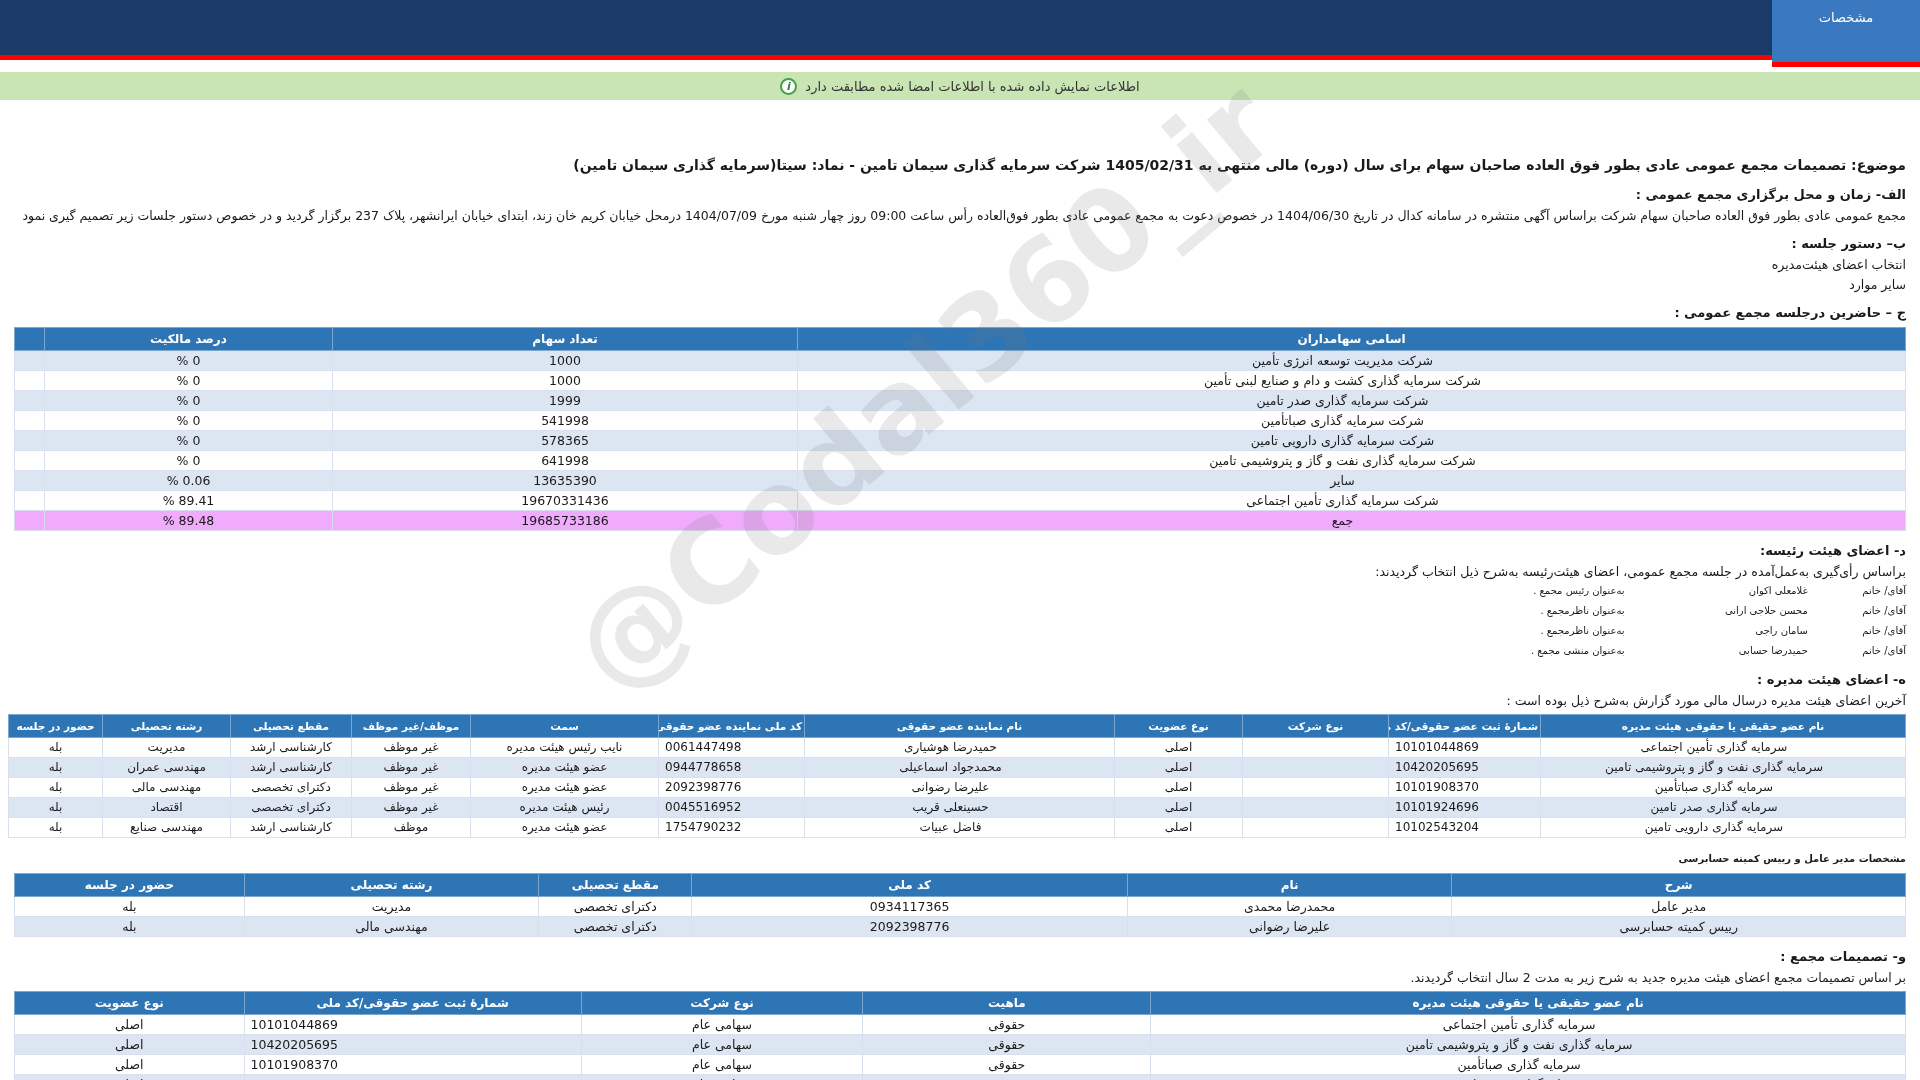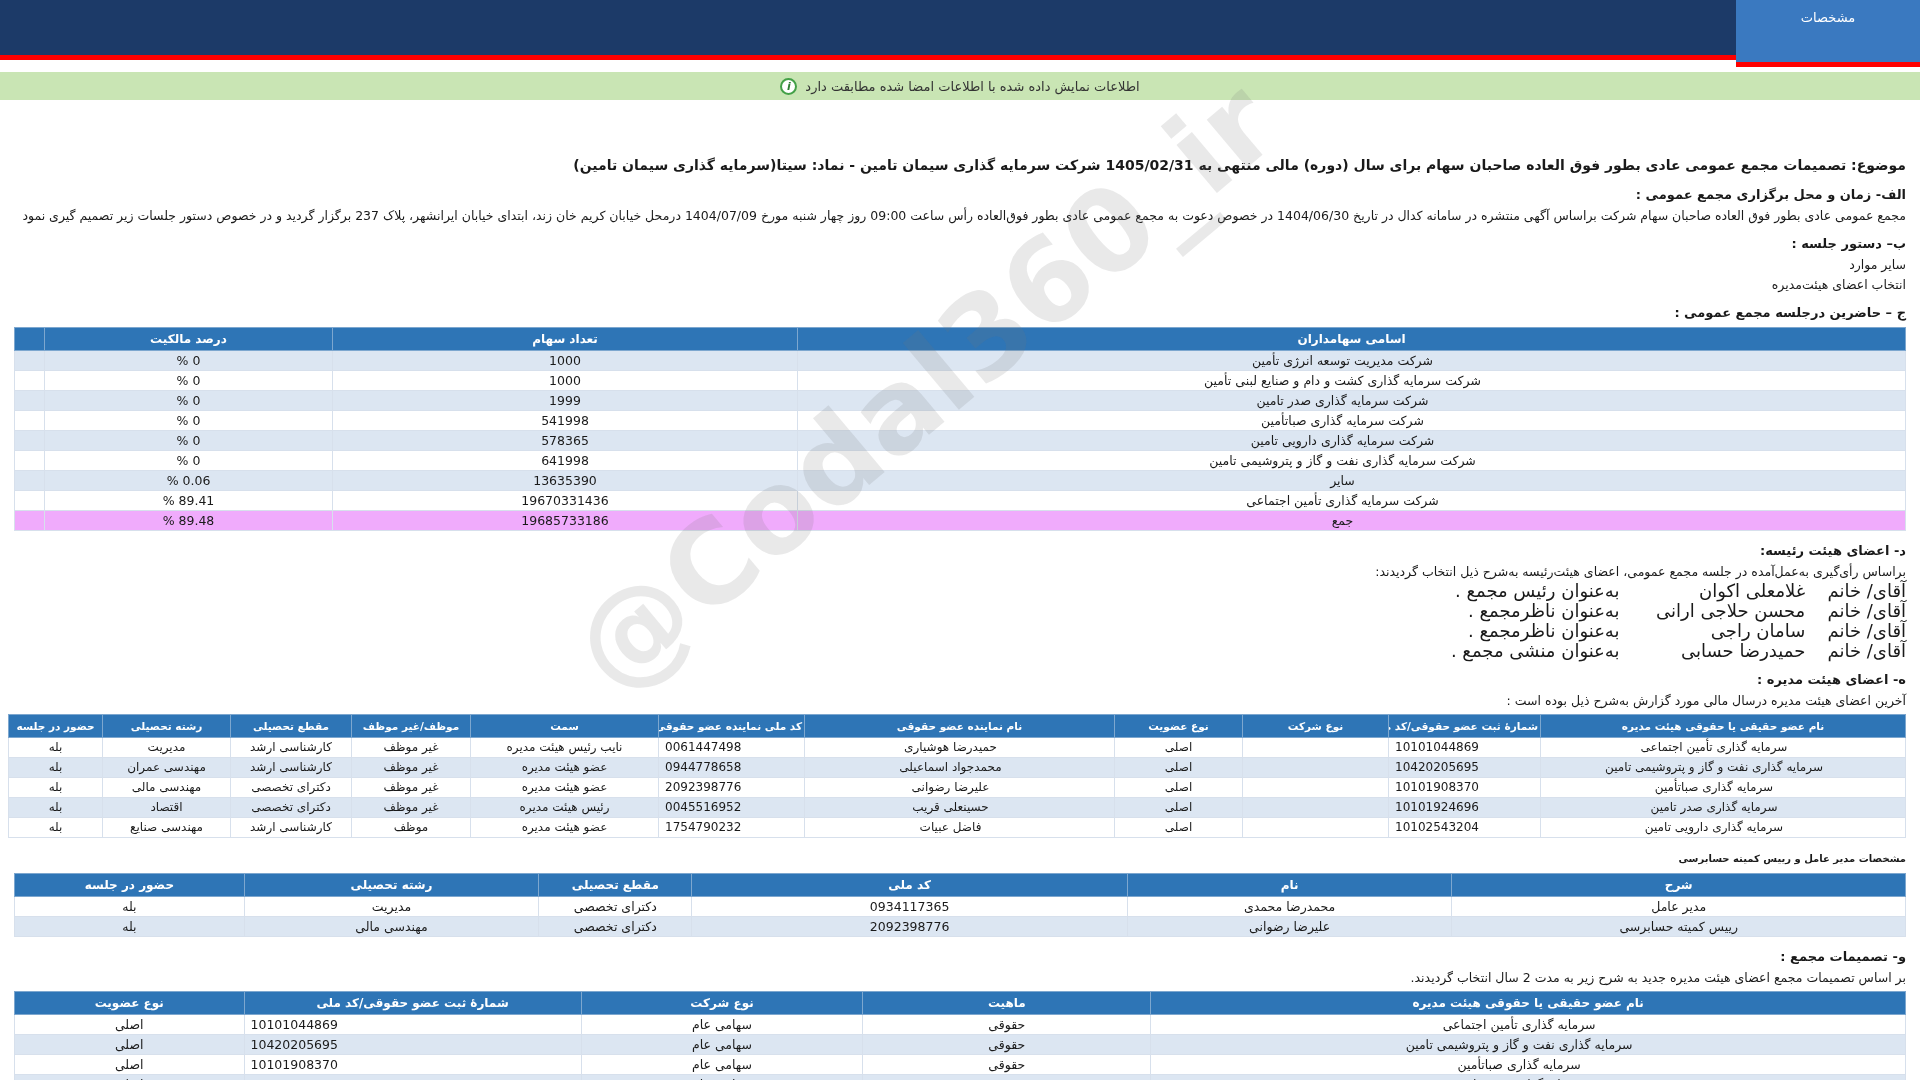--- a/index.html
+++ b/index.html
@@ -7,21 +7,21 @@
     width: 1920px; height: 1080px; overflow: hidden;
     background: #ffffff; color: #1a1a1a;
     font-family: "DejaVu Sans", sans-serif;
     direction: rtl; text-align: right;
   }
   
   .topbar { position: relative; height: 72px; background: #fff; }
   .topbar-navy { height: 55px; background: #1c3a68; }
   .topbar-redline { height: 5px; background: #fe0000; }
   .topbar-tab {
-    position: absolute; top: 0; right: 0; width: 184px; height: 67px;
+    position: absolute; top: 0; right: 0; width: 148px; height: 67px;
     background: #3a79c0; border-bottom: 5px solid #fe0000;
     color: #fff; text-align: center; padding-top: 10px; font-size: 13px;
     cursor: pointer;
   }
   
   .notice {
     height: 28px; background: #c9e5b4; color: #333;
     display: flex; align-items: center; justify-content: center; gap: 8px;
     font-size: 13px;
   }
@@ -29,21 +29,21 @@
     width: 17px; height: 17px; border-radius: 50%;
     background: #fff; border: 2px solid #43a047; color: #2e7d32;
     font-weight: bold; font-style: italic; font-size: 11px;
     display: inline-flex; align-items: center; justify-content: center;
   }
   
   .content { padding: 0 14px; position: relative; }
   .subject { margin-top: 56px; font-weight: bold; font-size: 14px; line-height: 19px; }
   .sec-title { margin-top: 11px; font-weight: bold; font-size: 13px; line-height: 18px; }
   .para { margin-top: 3px; font-size: 12.5px; line-height: 17px; }
-  .member-line { margin-top: 2px; font-size: 18px; line-height: 18px; }
+  .member-line { margin-top: 2px; font-size: 10px; line-height: 18px; }
   .m-prefix { display: inline-block; width: 95px; }
   .m-name { display: inline-block; width: 180px; }
   .caption { margin-top: 12px; font-weight: bold; font-size: 10px; line-height: 18px; }
   
   table { width: 100%; border-collapse: collapse; table-layout: fixed; margin-top: 5px; }
   th {
     background: #2e75b6; color: #fff; font-weight: bold; font-size: 12px;
     padding: 4px 3px; border: 1px solid #7da7cf; text-align: center;
     white-space: nowrap; overflow: hidden; height: 23px;
   }
@@ -86,22 +86,22 @@
 </div>
 
 <div class="content">
 
   <div class="subject">موضوع: تصمیمات مجمع عمومی عادی بطور فوق العاده صاحبان سهام برای سال (دوره) مالی منتهی به 1405/02/31 شرکت سرمایه گذاری سیمان تامین - نماد: سیتا(سرمایه گذاری سیمان تامین)</div>
 
   <div class="sec-title">الف- زمان و محل برگزاری مجمع عمومی :</div>
   <div class="para">مجمع عمومی عادی بطور فوق العاده صاحبان سهام شرکت براساس آگهی منتشره در سامانه کدال در تاریخ 1404/06/30 در خصوص دعوت به مجمع عمومی عادی بطور فوق‌العاده رأس ساعت 09:00 روز چهار شنبه مورخ 1404/07/09 درمحل خیابان کریم خان زند، ابتدای خیابان ایرانشهر، پلاک 237 برگزار گردید و در خصوص دستور جلسات زیر تصمیم گیری نمود</div>
 
   <div class="sec-title">ب– دستور جلسه :</div>
+  <div class="para">انتخاب اعضای هیئت‌مدیره</div>
   <div class="para">سایر موارد</div>
-  <div class="para">انتخاب اعضای هیئت‌مدیره</div>
 
   <div class="sec-title">ج – حاضرین درجلسه مجمع عمومی :</div>
   <table class="t-share">
     <colgroup>
       <col>
         <col style="width:465px">
         <col style="width:288px">
         <col style="width:30px">
     </colgroup>
     <thead>

